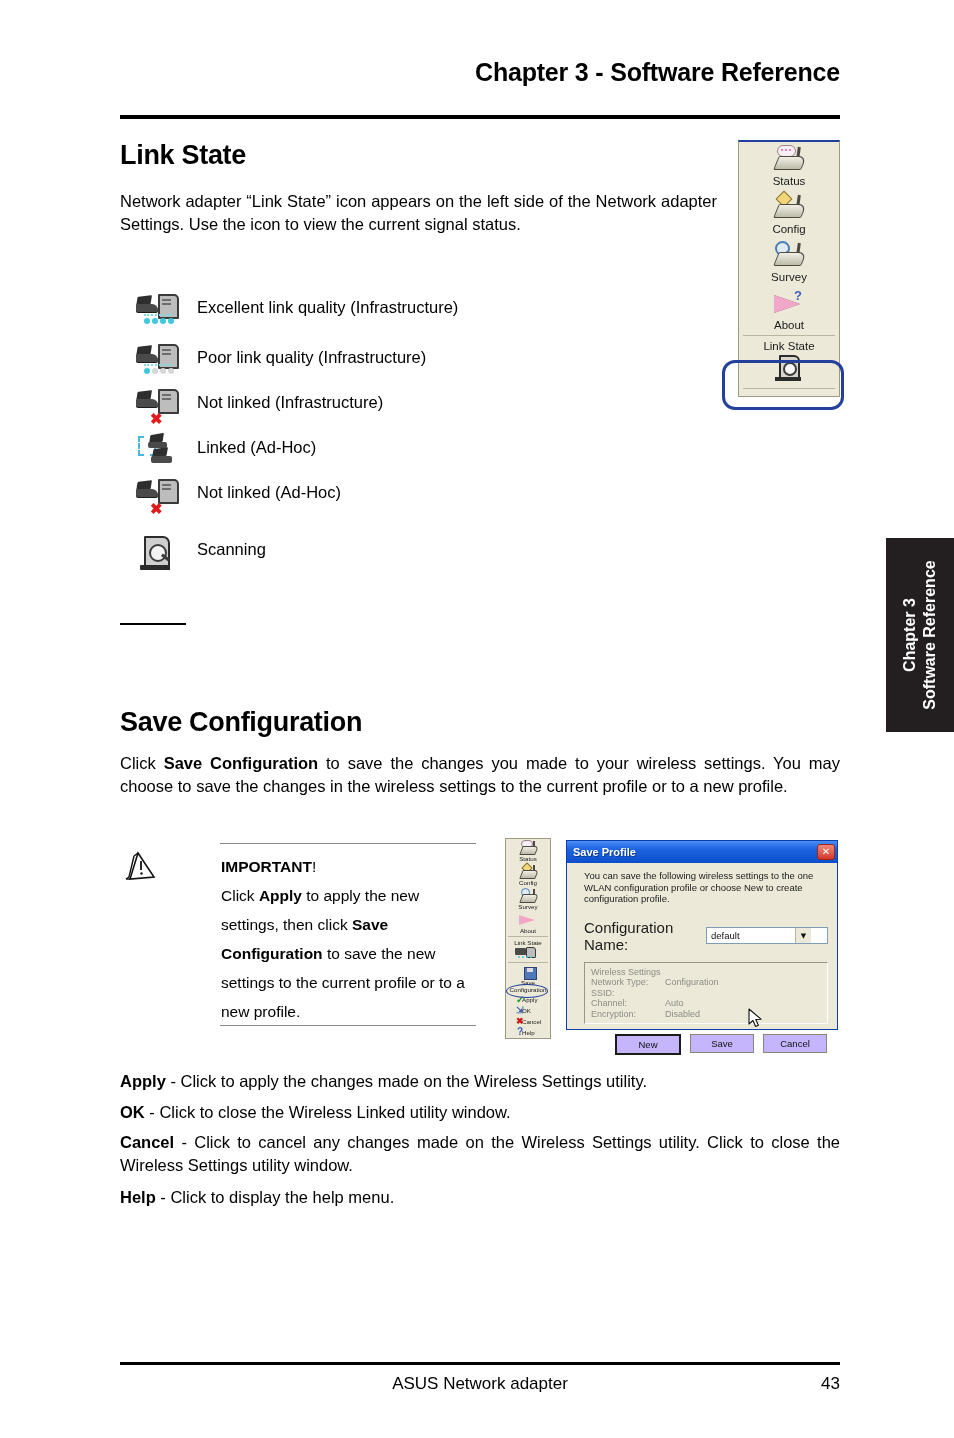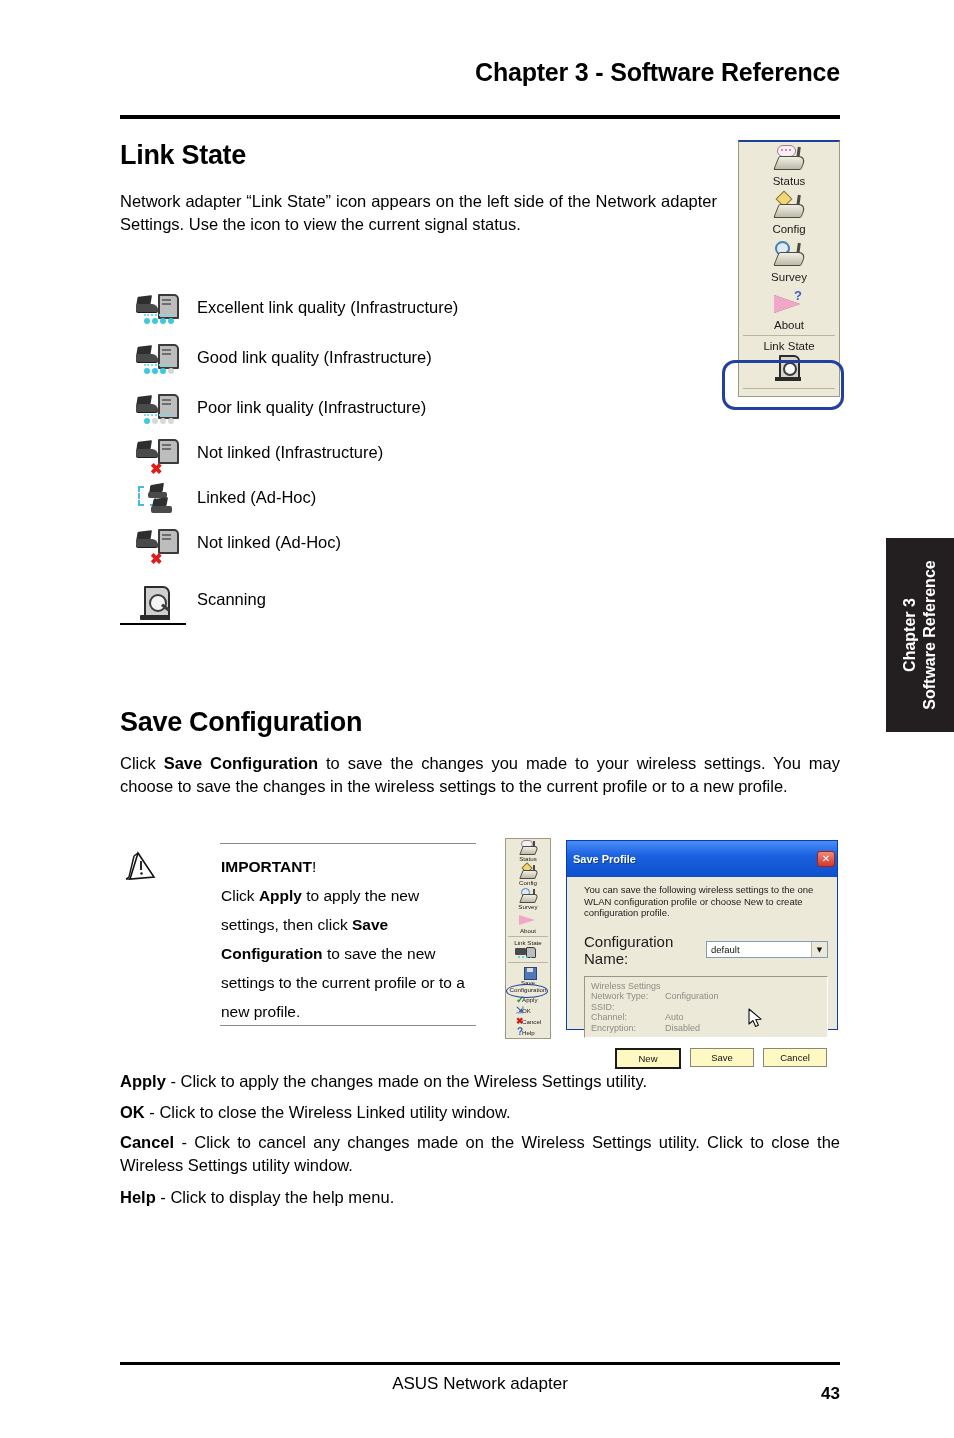--- a/index.html
+++ b/index.html
@@ -380,21 +380,21 @@
   .dialog {
     position: absolute;
     left: 566px; top: 840px;
     width: 272px; height: 190px;
     background: #ece9d8;
     border: 1px solid #0b3fa8;
     box-sizing: border-box;
     font-family: "DejaVu Sans", sans-serif;
   }
   .dlg-titlebar {
-    height: 36px;
+    height: 22px;
     background: linear-gradient(180deg, #4b8df8 0%, #1b62e0 40%, #0d4fcb 100%);
     display: flex; align-items: center; justify-content: space-between;
     padding: 0 2px 0 6px;
   }
   .dlg-title {
     color: #fff; font-size: 11px; font-weight: bold;
     text-shadow: 1px 1px 0 rgba(0,0,0,.35);
     font-family: "Liberation Sans", sans-serif;
   }
   .dlg-close {
@@ -413,21 +413,21 @@
   .dlg-field {
     margin-top: 14px; display: flex; align-items: center;
   }
   .dlg-field-label {
     font-size: 15px; color: #1b1b1b; width: 122px;
     font-family: "Liberation Sans", sans-serif;
   }
   .dlg-combo {
     flex: 1; height: 17px; background: #fff;
     border: 1px solid #7f9db9; display: flex; align-items: center;
-    justify-content: space-between; padding: 0 0 0 4px; box-sizing: border-box;
+    justify-content: space-between; padding: 0 16px 0 4px; box-sizing: border-box;
   }
   .dlg-combo-value { font-size: 9.5px; color: #111; font-family: "Liberation Sans", sans-serif; }
   .dlg-combo-arrow {
     width: 15px; height: 15px; background: #ece9d8;
     border-left: 1px solid #b8b4a0;
     display: flex; align-items: center; justify-content: center;
     font-size: 7px; color: #111;
   }
   .dlg-settings {
     margin-top: 9px; height: 62px;
@@ -437,21 +437,21 @@
     padding: 4px 6px; box-sizing: border-box;
   }
   .set-row { font-size: 9px; line-height: 10.5px; color: #8d8d85; display: flex;
     font-family: "Liberation Sans", sans-serif; }
   .set-key { width: 74px; }
   .dlg-buttons {
     margin-top: 10px; display: flex; gap: 9px; justify-content: center;
     padding-left: 30px;
   }
   .dlg-btn {
-    width: 62px; height: 17px; background: #fef9c3;
+    width: 62px; height: 17px; background: #c4b5fd;
     border: 1px solid #8a8678;
     display: flex; align-items: center; justify-content: center;
     font-size: 9.5px; color: #111; position: relative;
     font-family: "Liberation Sans", sans-serif;
   }
   .dlg-btn.default { border: 2px solid #1b1b1b; }
   .dlg-cursor {
     position: absolute; left: 748px; top: 1008px;
     width: 0; height: 0; z-index: 30;
   }
@@ -475,21 +475,21 @@
   
   .footer-rule {
     position: absolute; left: 120px; top: 1362px; width: 720px; height: 3px; background: #000;
   }
   .footer-title {
     position: absolute; left: 120px; top: 1374px; width: 720px;
     text-align: center; font-size: 17px; font-weight: normal;
   }
   .footer-page {
     position: absolute; left: 120px; top: 1374px; width: 720px;
-    text-align: right; font-size: 17px; font-weight: bold; margin-top: 10px;
+    text-align: right; font-size: 17px; font-weight: normal;
   }
 </style>
 </head>
 <body>
 
 <div class="page-header">Chapter 3 - Software Reference</div>
 <div class="header-rule"></div>
 
 <div class="h1-title" style="left:120px; top:140px;">Link State</div>
 <div class="para" style="left:120px; top:190px; width:597px;">Network adapter “Link State” icon appears on the left side of the Network adapter Settings. Use the icon to view the current signal status.</div>
@@ -506,36 +506,20 @@
             <span class="on"></span>
             <span class="on"></span>
             <span class="on"></span>
             <span class="on"></span>
           </div>
       </div>
     </div>
     <div class="ls-label">Excellent link quality (Infrastructure)</div>
   </div>
 
-  <div class="ls-row">
-    <div class="ls-icon">
-      <div class="ico-wrap">
-        <div class="ico-lap"></div>
-          <div class="ico-card"></div>
-        <div class="ico-bars"></div>
-        <div class="ico-dots">
-            <span class="on"></span>
-            <span class="on"></span>
-            <span class="on"></span>
-            <span></span>
-          </div>
-      </div>
-    </div>
-    <div class="ls-label">Good link quality (Infrastructure)</div>
-  </div>
 
 
   <div class="ls-row tight">
     <div class="ls-icon">
       <div class="ico-wrap">
         <div class="ico-lap"></div>
           <div class="ico-card"></div>
         <div class="ico-bars"></div>
         <div class="ico-dots">
             <span class="on"></span>

